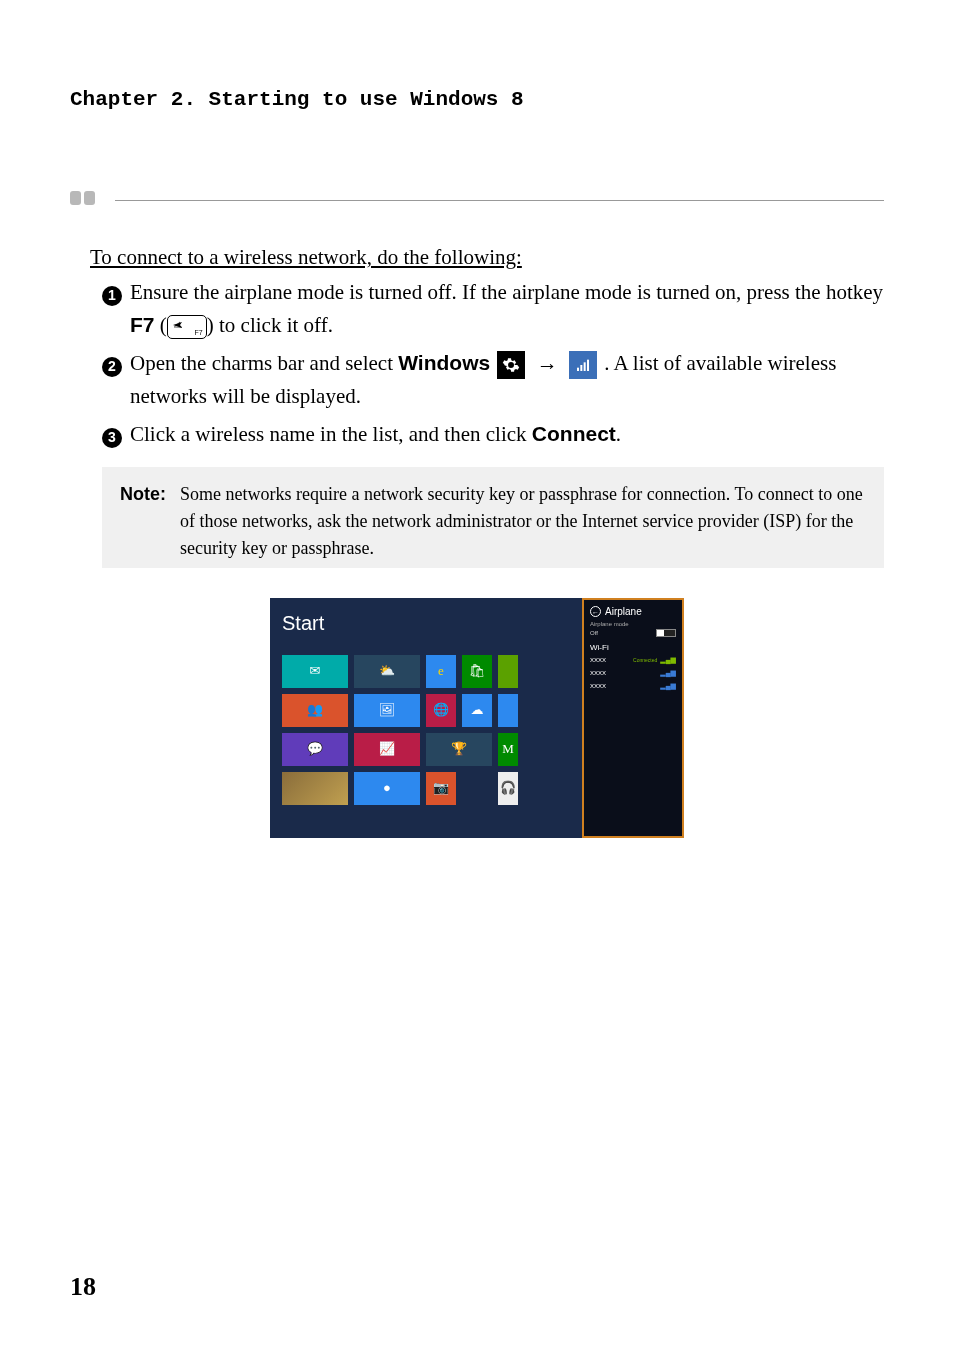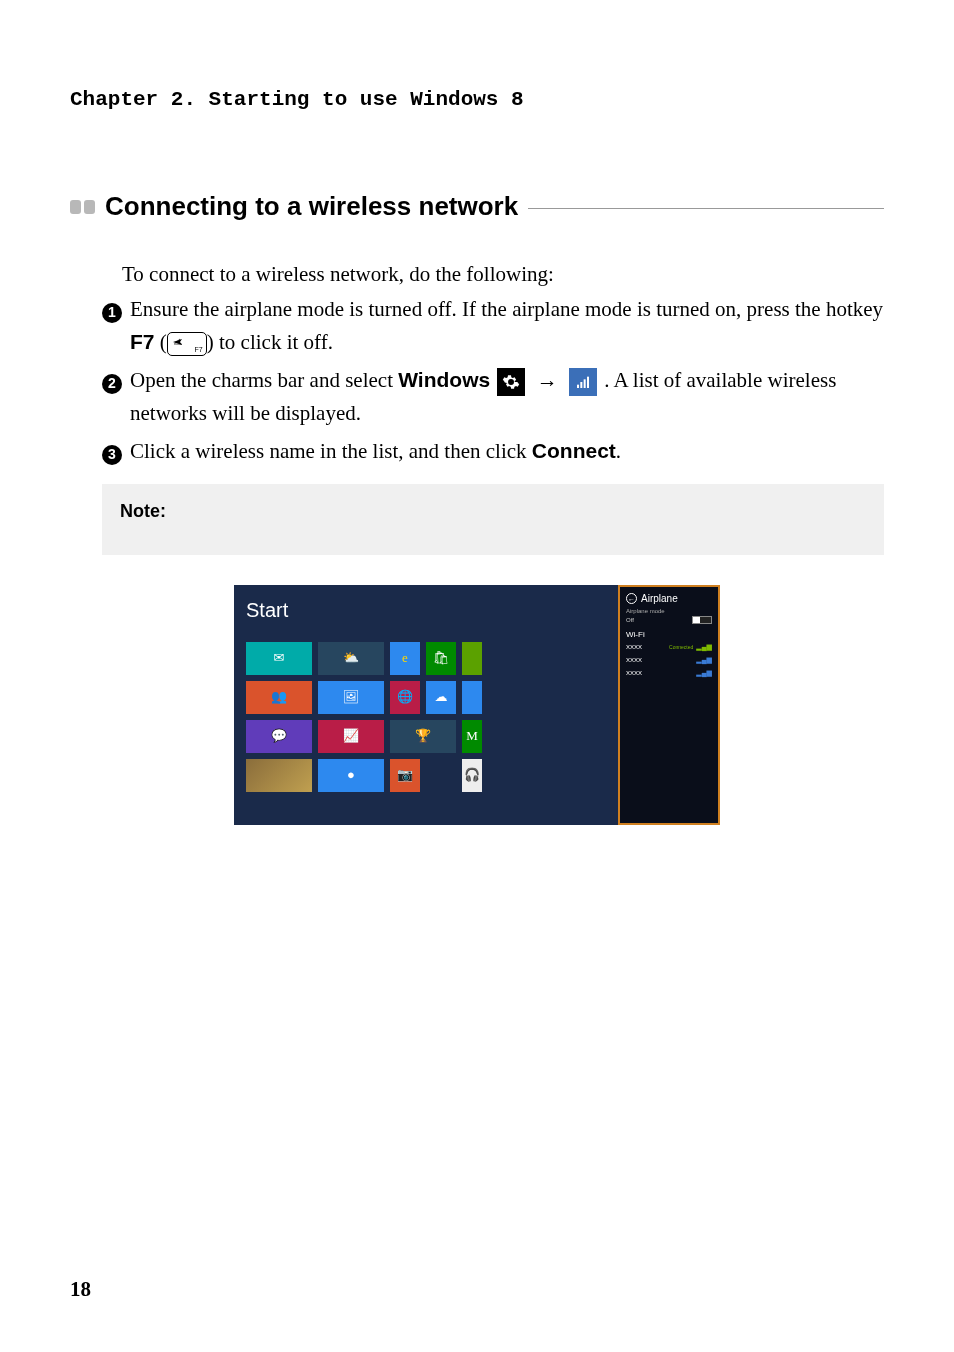--- a/index.html
+++ b/index.html
@@ -46,22 +46,23 @@
     }
     .section-rule {
       flex: 1;
       margin-left: 10px;
       border-top: 1px solid #999;
       position: relative;
       top: 2px;
     }
     .intro-text {
       font-size: 21px;
-      margin-left: 52px;
+      margin-left: 20px;
       margin-bottom: 6px;
+      text-decoration: underline;
     }
     .steps {
       margin-left: 32px;
     }
     .step {
       display: flex;
       align-items: flex-start;
       font-size: 21px;
       line-height: 1.55;
       margin-bottom: 6px;
@@ -135,36 +136,36 @@
       background: #3b6fb8;
     }
     .arrow-symbol {
       font-size: 21px;
       margin: 0 4px;
     }
     .note-box {
       background: #f0f0f0;
       margin-left: 32px;
       margin-top: 16px;
-      padding: 14px 18px 30px 18px;
+      padding: 14px 18px 6px 18px;
       font-size: 18px;
       line-height: 1.5;
     }
     .note-label {
       font-family: Arial, Helvetica, sans-serif;
       font-weight: bold;
     }
     .note-body {
       display: block;
       margin-left: 60px;
       margin-top: -27px;
     }
     .screenshot {
       margin: 30px auto 0 auto;
-      width: 486px;
+      width: 414px;
       height: 240px;
       display: flex;
       background: #1a2a4a;
       position: relative;
     }
     .screenshot-start {
       flex: 1;
       padding: 14px 12px;
       position: relative;
       overflow: hidden;
@@ -288,34 +289,33 @@
     .net-signal-weak {
       color: #3a7bd5;
       font-size: 7px;
     }
     .page-number {
       position: absolute;
       bottom: 50px;
       left: 70px;
       font-family: Georgia, serif;
       font-weight: bold;
-      font-size: 21px;
+      font-size: 26px;
     }
   </style>
 </head>
 <body>
 
 <div class="chapter-title">Chapter 2. Starting to use Windows 8</div>
 
 <div class="section-heading">
   <span class="section-bullets">
     <span class="section-bullet"></span>
     <span class="section-bullet"></span>
   </span>
-  <span class="section-title">Connecting to a wireless network</span>
   <span class="section-rule"></span>
 </div>
 
 <div class="intro-text">To connect to a wireless network, do the following:</div>
 
 <div class="steps">
 
   <div class="step">
     <div class="step-number"><span class="step-number-circle">1</span></div>
     <div class="step-body">
@@ -359,20 +359,21 @@
     <div class="step-body">
       <span>Click a wireless name in the list, and then click </span>
       <span class="bold-inline">Connect</span><span>.</span>
     </div>
   </div>
 
 </div>
 
 <div class="note-box">
   <span class="note-label">Note:</span>
+  <span class="note-body">Some networks require a network security key or passphrase for connection. To connect to one of those networks, ask the network administrator or the Internet service provider (ISP) for the security key or passphrase.</span>
 </div>
 
 <div class="screenshot">
   <div class="screenshot-start">
     <div class="start-label">Start</div>
     <div class="tile-grid">
       <div class="tile-col">
         <div class="tile tile-wide tile-teal">
             <span class="tile-icon">✉</span>
           </div>

